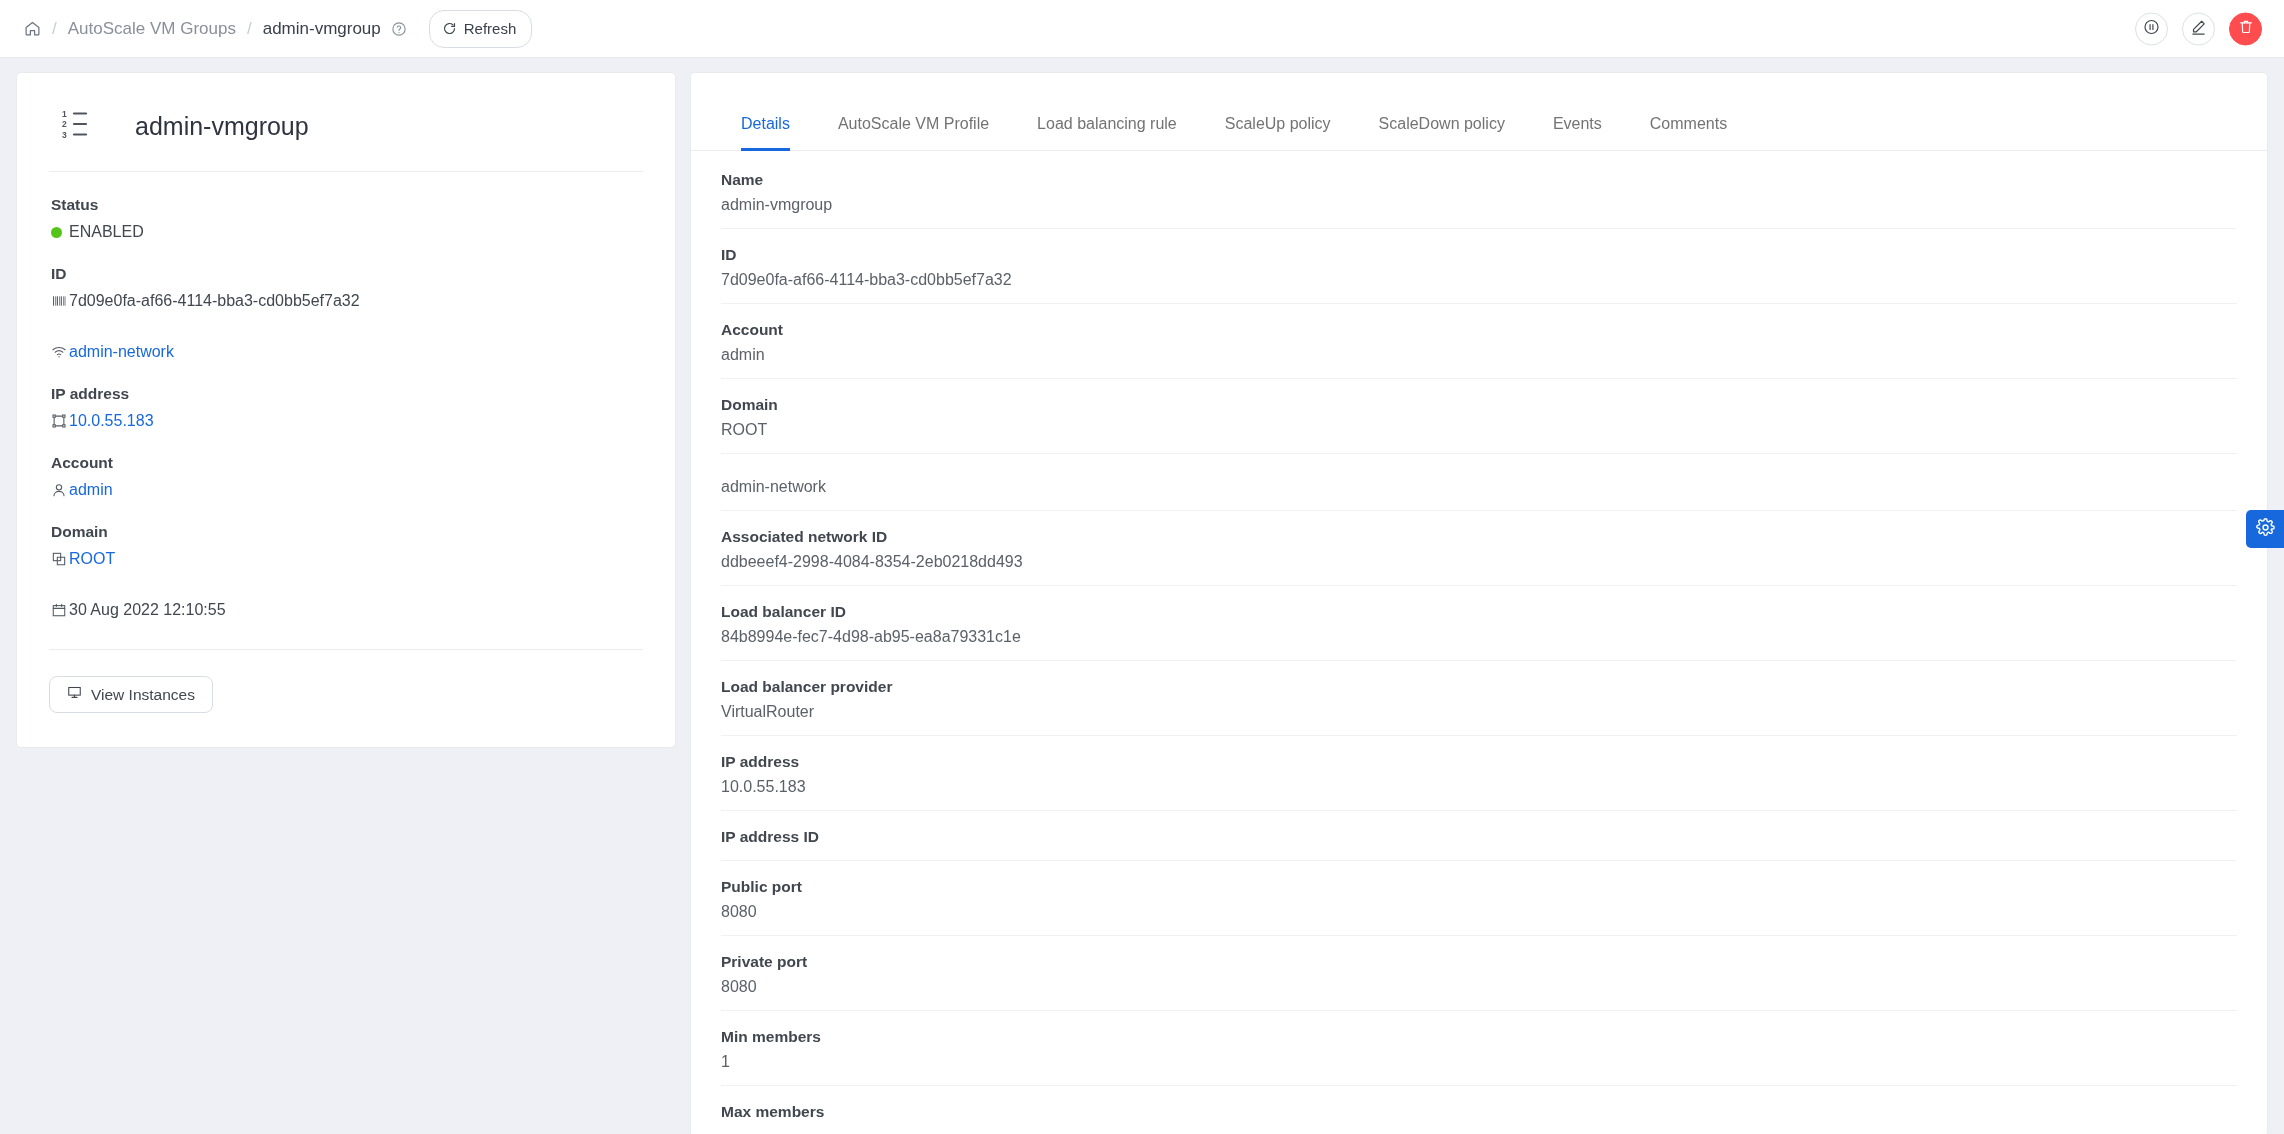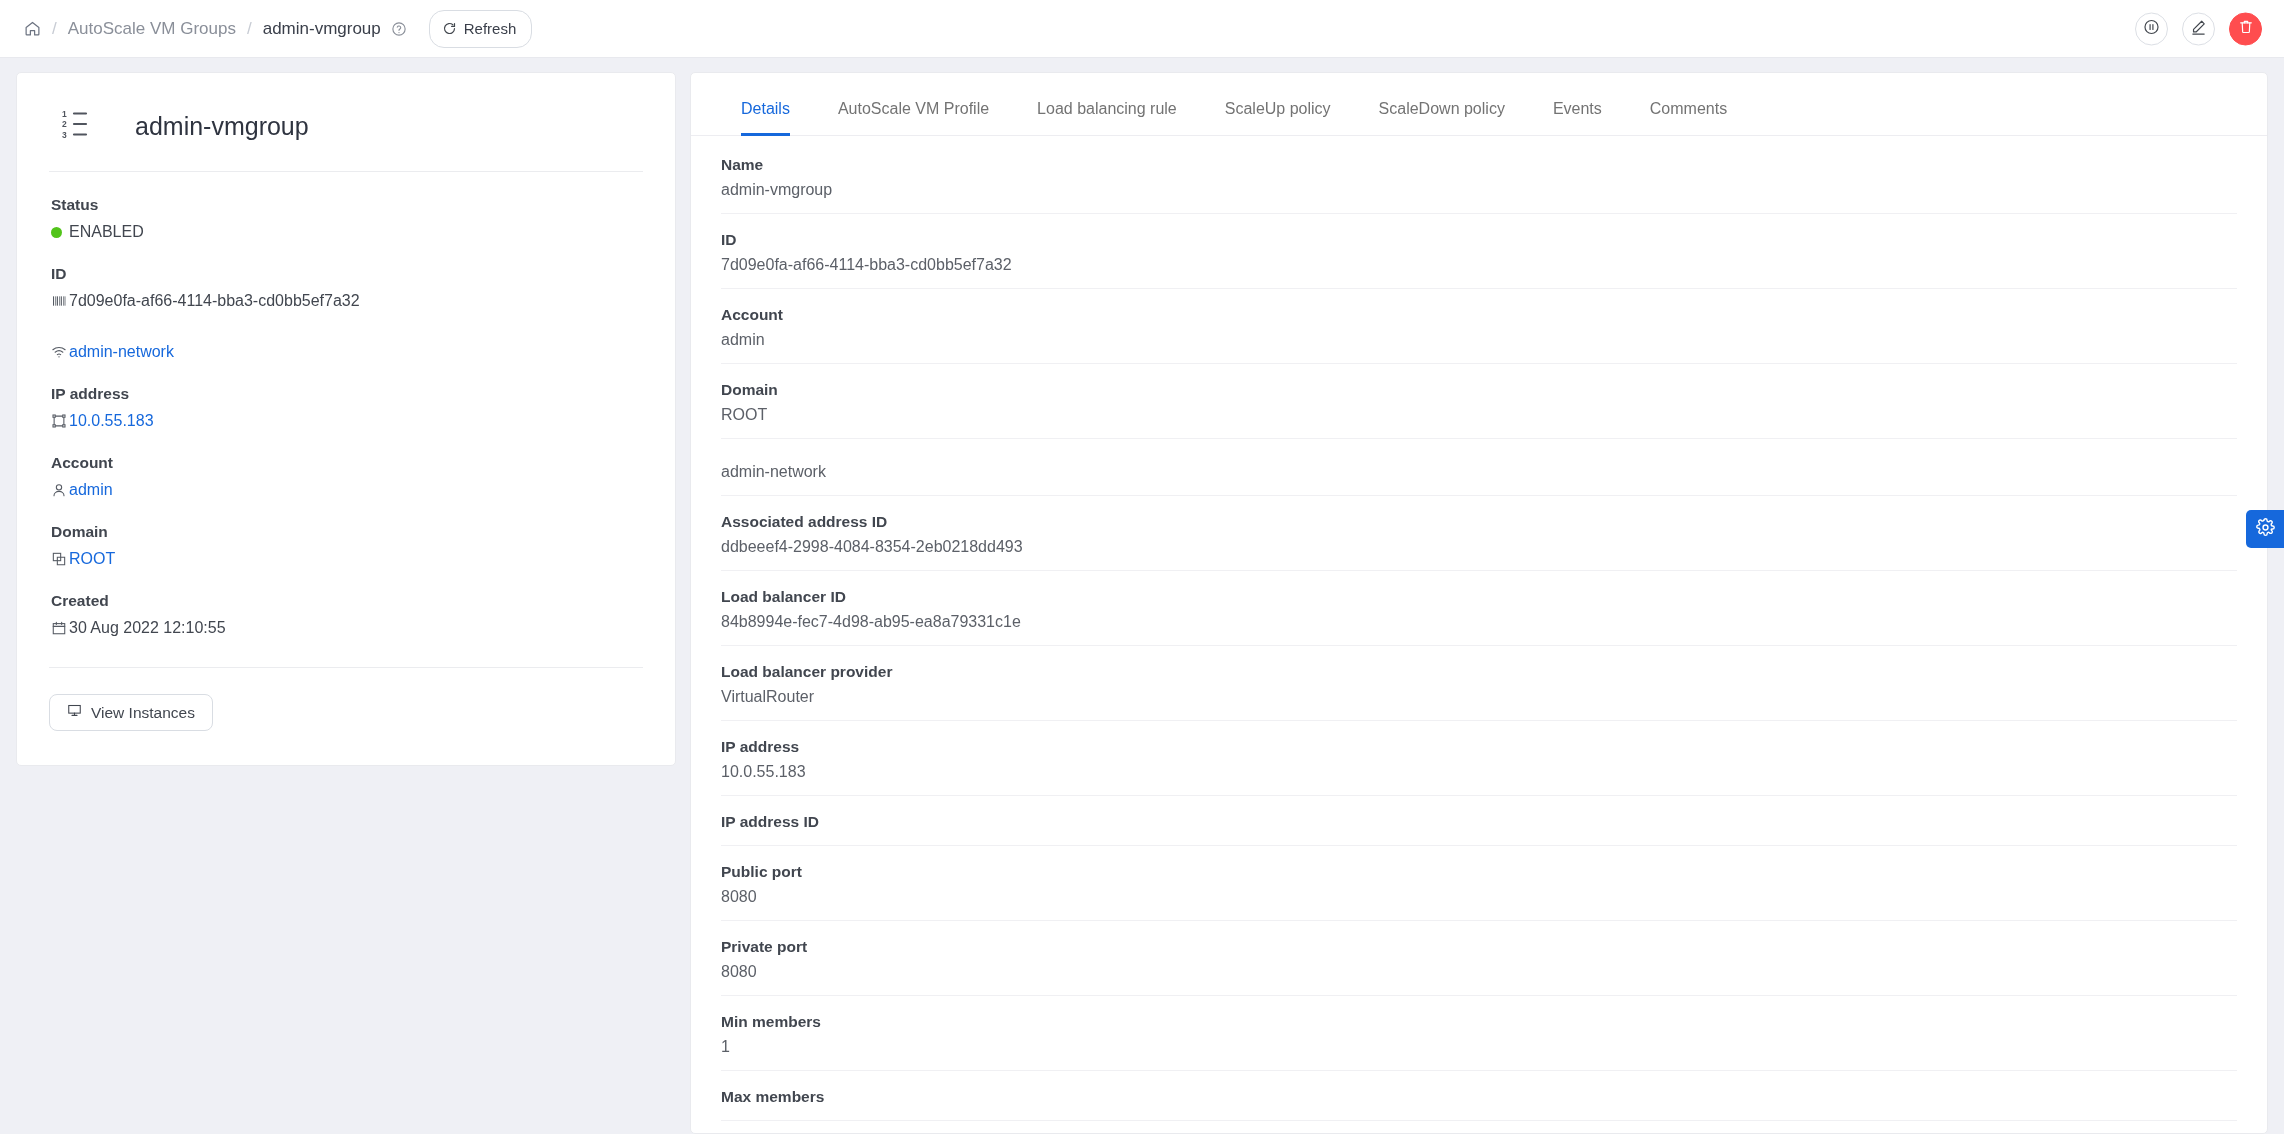--- a/index.html
+++ b/index.html
@@ -91,21 +91,21 @@
     background: #fff; font-size: 15.5px; color: #41464f;
     cursor: pointer; font-family: "Liberation Sans", sans-serif;
   }
 
   
   .right-card { flex: 1; padding: 0 0 0 0; min-height: 1062px; }
   .tabs {
     display: flex; align-items: flex-end;
     padding: 12px 0 0 26px;
     border-bottom: 1px solid #ededf1;
-    height: 63px;
+    height: 78px;
   }
   .tab {
     position: relative;
     padding: 0 24px 18px 24px;
     font-size: 16px; color: #737373;
     cursor: pointer; line-height: 1;
   }
   .tab.active { color: #1668dc; }
   .tab.active::after {
     content: ""; position: absolute;
@@ -292,21 +292,20 @@
               <rect x="3.5" y="3.5" width="11" height="11"></rect>
               <path d="M9.5 9.5h11v11h-11z"></path>
             </svg>
         </span>
         <a href="#">ROOT</a>
       </div>
     </div>
 
     
     <div class="lp-field">
-      <div class="lp-label">Created</div>
       <div class="lp-value">
         <span class="lp-icon">
           <svg width="16" height="16" viewBox="0 0 24 24" fill="none" stroke="#555a63" stroke-width="1.6" stroke-linecap="round">
               <rect x="3.4" y="5.4" width="17.2" height="15.2"></rect>
               <path d="M3.4 9.6h17.2M8 3.4v3.4M16 3.4v3.4"></path>
             </svg>
         </span>
         <span>30 Aug 2022 12:10:55</span>
       </div>
     </div>
@@ -349,21 +348,21 @@
         <div class="d-value">admin</div>
       </div>
       <div class="detail-row">
         <div class="d-label">Domain</div>
         <div class="d-value">ROOT</div>
       </div>
       <div class="detail-row">
         <div class="d-value">admin-network</div>
       </div>
       <div class="detail-row">
-        <div class="d-label">Associated address ID</div>
+        <div class="d-label">Associated network ID</div>
         <div class="d-value">ddbeeef4-2998-4084-8354-2eb0218dd493</div>
       </div>
       <div class="detail-row">
         <div class="d-label">Load balancer ID</div>
         <div class="d-value">84b8994e-fec7-4d98-ab95-ea8a79331c1e</div>
       </div>
       <div class="detail-row">
         <div class="d-label">Load balancer provider</div>
         <div class="d-value">VirtualRouter</div>
       </div>

